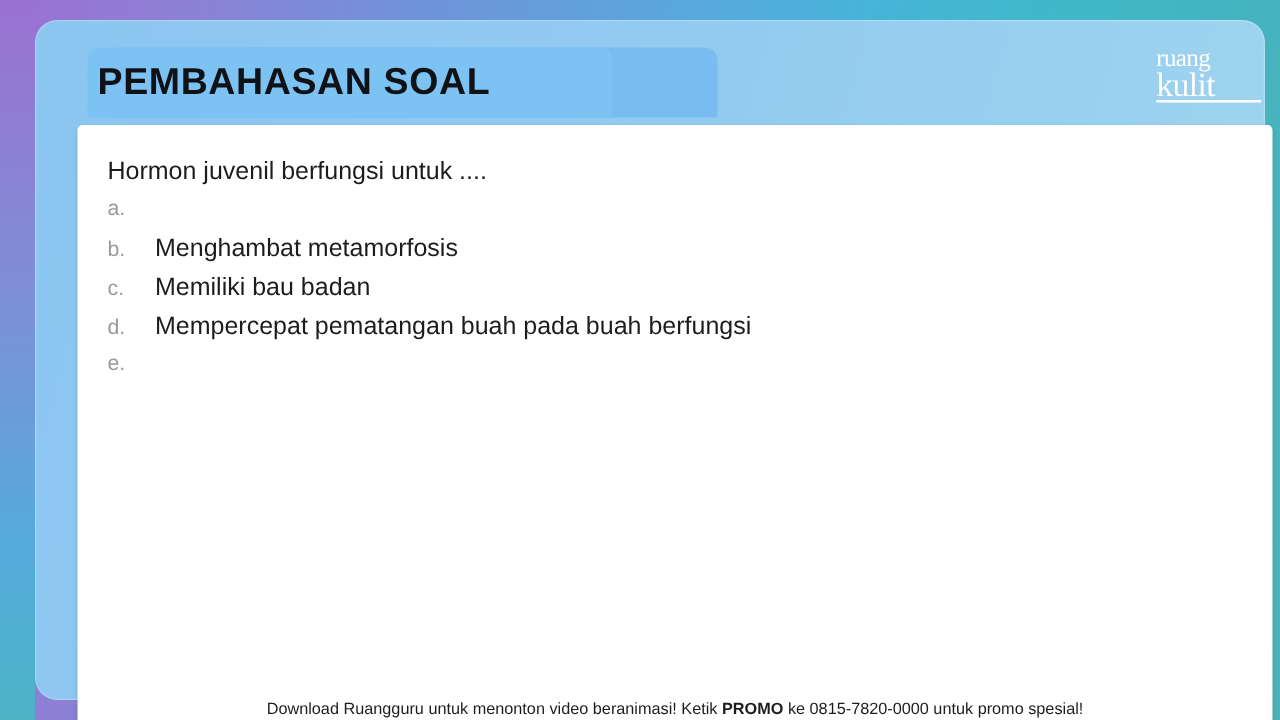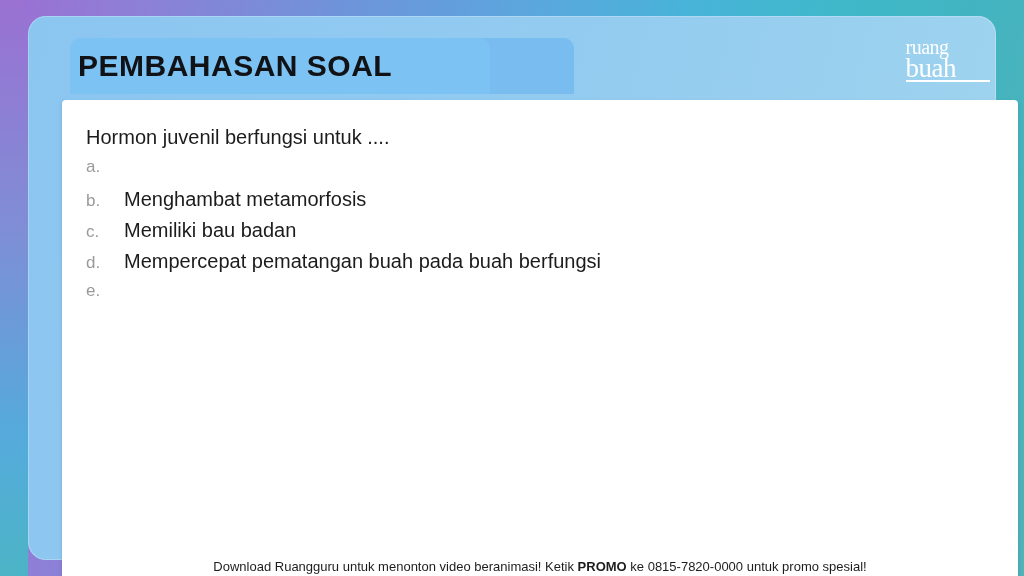--- a/index.html
+++ b/index.html
@@ -23,20 +23,21 @@
   
   .panel {
     position: absolute;
     left: 28px;
     top: 16px;
     width: 968px;
     height: 544px;
     border-radius: 18px;
     background: linear-gradient(105deg, #8bc6f0 0%, #8fc8f1 25%, #93cbf0 50%, #99d0ef 75%, #a2d6ee 100%);
     box-shadow: 0 0 0 1px rgba(255,255,255,0.25) inset;
+    padding-left: 16px;
   }
   
   .tab-back {
     position: absolute;
     left: 60px;
     top: 22px;
     width: 486px;
     height: 56px;
     background: #79bdf0;
     border-radius: 10px 10px 0 0;
@@ -159,21 +160,21 @@
 <div class="slide">
   <div class="edge-left"></div>
 
   <div class="panel">
     <div class="tab-back"></div>
     <div class="tab-front"></div>
     <div class="title">PEMBAHASAN SOAL</div>
 
     <div class="logo">
       <span class="l1">ruang</span>
-      <span class="l2">buah</span>
+      <span class="l2">kulit</span>
       <span class="underline"></span>
     </div>
 
     <div class="card">
       <div class="question">Hormon juvenil berfungsi untuk ....</div>
       <div class="options">
         <div class="opt">
           <span class="key">a.</span>
         </div>
         <div class="opt">

